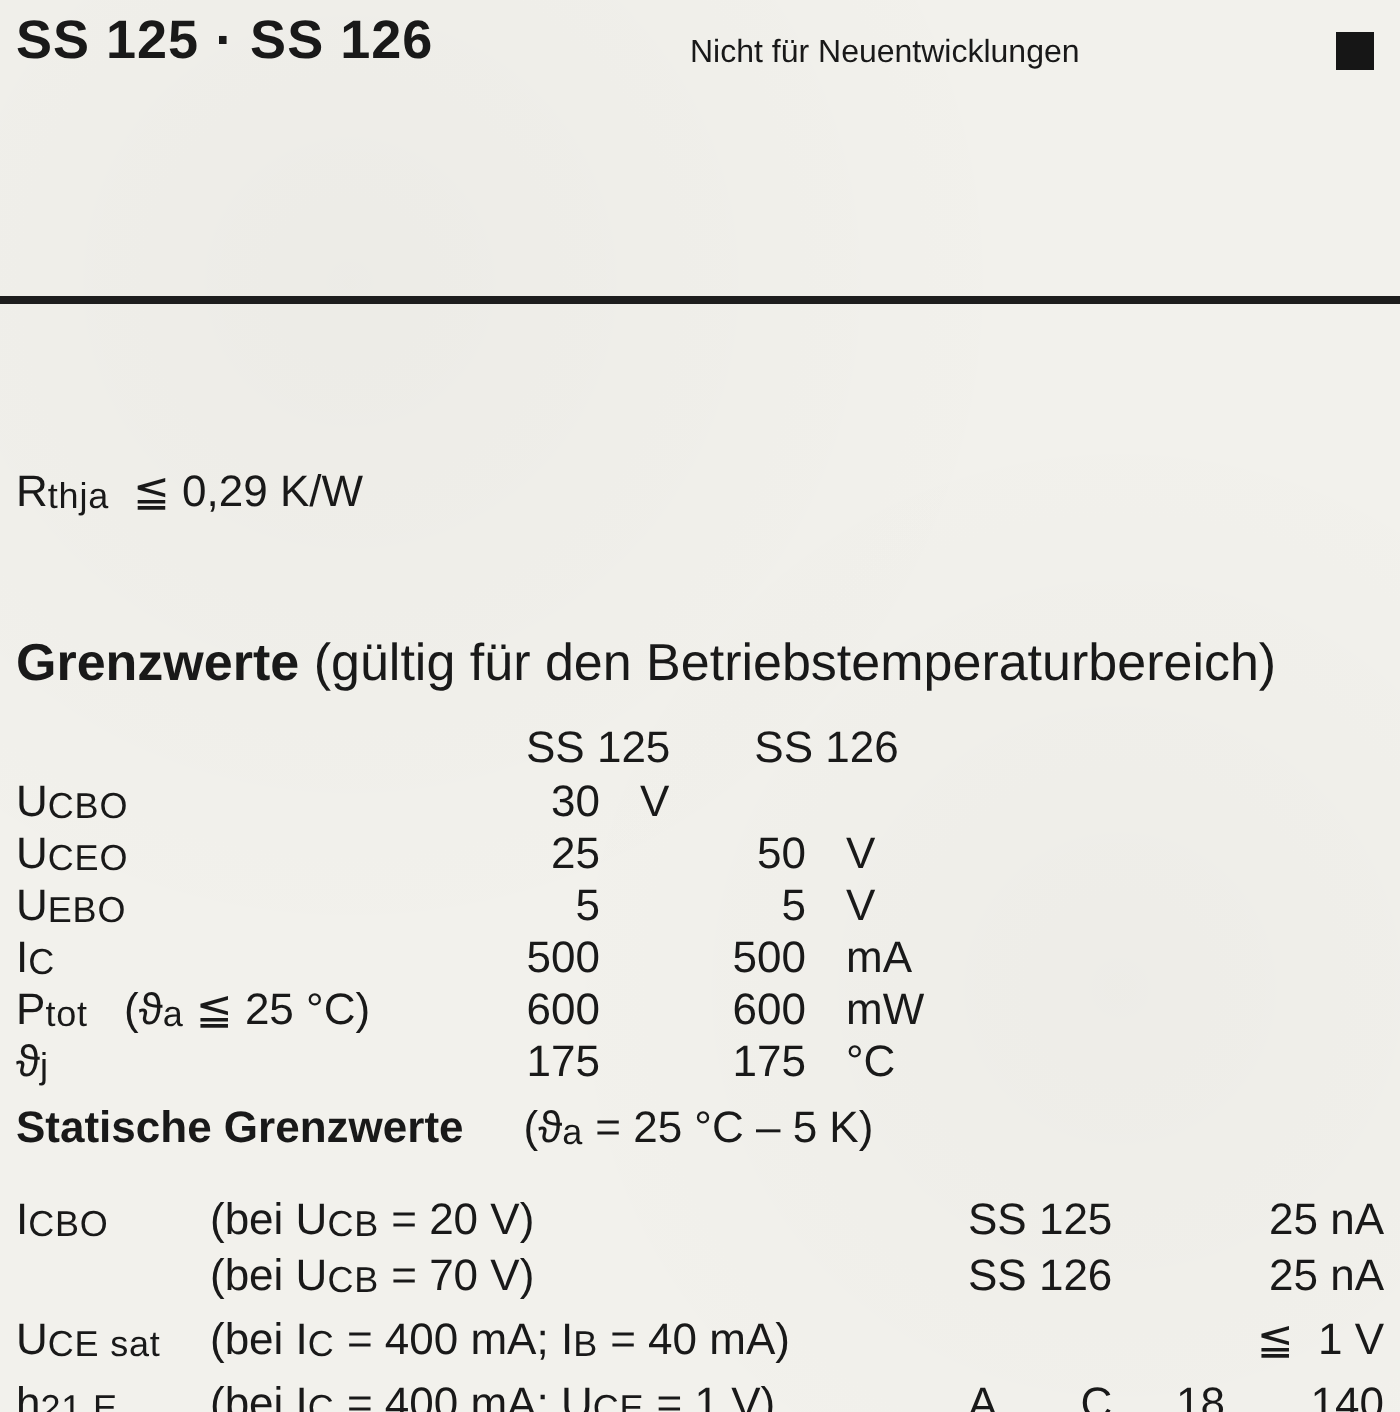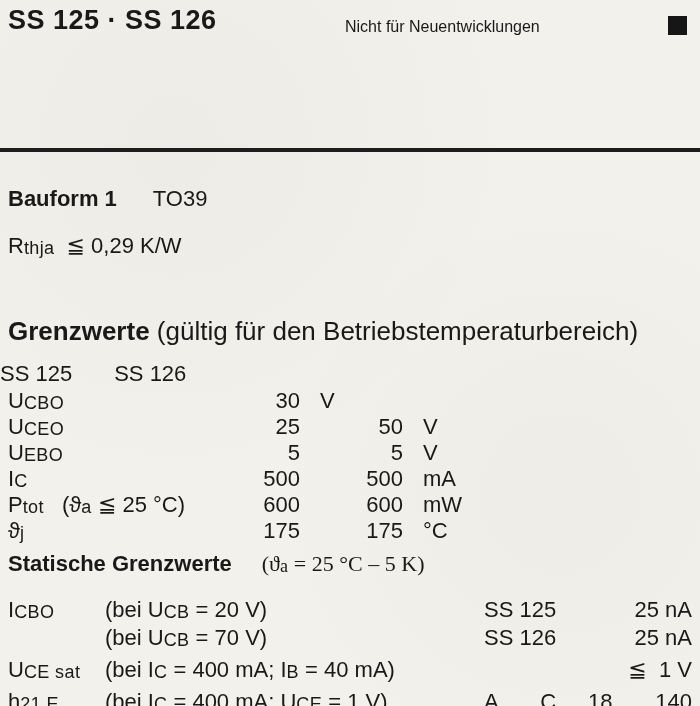--- a/index.html
+++ b/index.html
@@ -29,52 +29,49 @@
   .bauform .bl{font-weight:bold;}
   .bauform .bv{margin-left:36px;}
   
   .thermal{left:8px;top:233px;font-size:22px;line-height:26px;}
   .trow .tval{margin-left:12px;}
   
   .sub{font-size:18px;letter-spacing:0.4px;vertical-align:-1px;}
   
   .lhead{left:8px;top:318px;font-size:26px;line-height:26px;}
   .lhead .hb{font-weight:bold;}
-  .lcols{left:0;top:361px;font-size:22px;}
+  .lcols{left:0;top:361px;font-size:22px;padding-left:263px;}
   .lcols .c2{margin-left:42px;}
   .ltable{left:0;top:389px;font-size:22px;}
   .lrow{display:grid;grid-template-columns:197px 95px 103px 70px;line-height:24px;margin-left:8px;}
   .lrow .sym{display:inline-block;min-width:54px;}
   .lrow .v{text-align:right;white-space:pre;}
   .lrow .u{padding-left:20px;}
   
   .shead{left:8px;top:551px;font-size:22px;line-height:26px;}
   .shead .hb{font-weight:bold;}
-  .shead .hc{margin-left:30px;font-family:Liberation Serif, serif;}
+  .shead .hc{margin-left:30px;}
   .stable{left:0;top:597px;font-size:22px;}
   .srow{display:grid;grid-template-columns:97px 365px 108px 114px;line-height:26px;margin-left:8px;}
   .srow.gap{margin-top:4px;}
   .srow .typ{padding-left:14px;white-space:pre;}
   .srow .val{text-align:right;white-space:pre;}
 </style>
 </head>
 <body>
 
 <div class="page">
 
   <div class="abs title">SS 125 · SS 126</div>
   <div class="abs notice">Nicht für Neuentwicklungen</div>
   <div class="abs sq"></div>
 
 
   <div class="abs rule"></div>
 
-  <div class="abs bauform">
-    <span class="bl">Bauform 1</span><span class="bv">TO39</span>
-  </div>
 
   <div class="abs thermal">
     <div class="trow">
       <span><span>R</span><span class="sub">thja</span></span><span class="tval">≦ 0,29 K/W</span>
     </div>
   </div>
 
   <div class="abs lhead">
     <span class="hb">Grenzwerte</span>
     <span>(gültig für den Betriebstemperaturbereich)</span>

